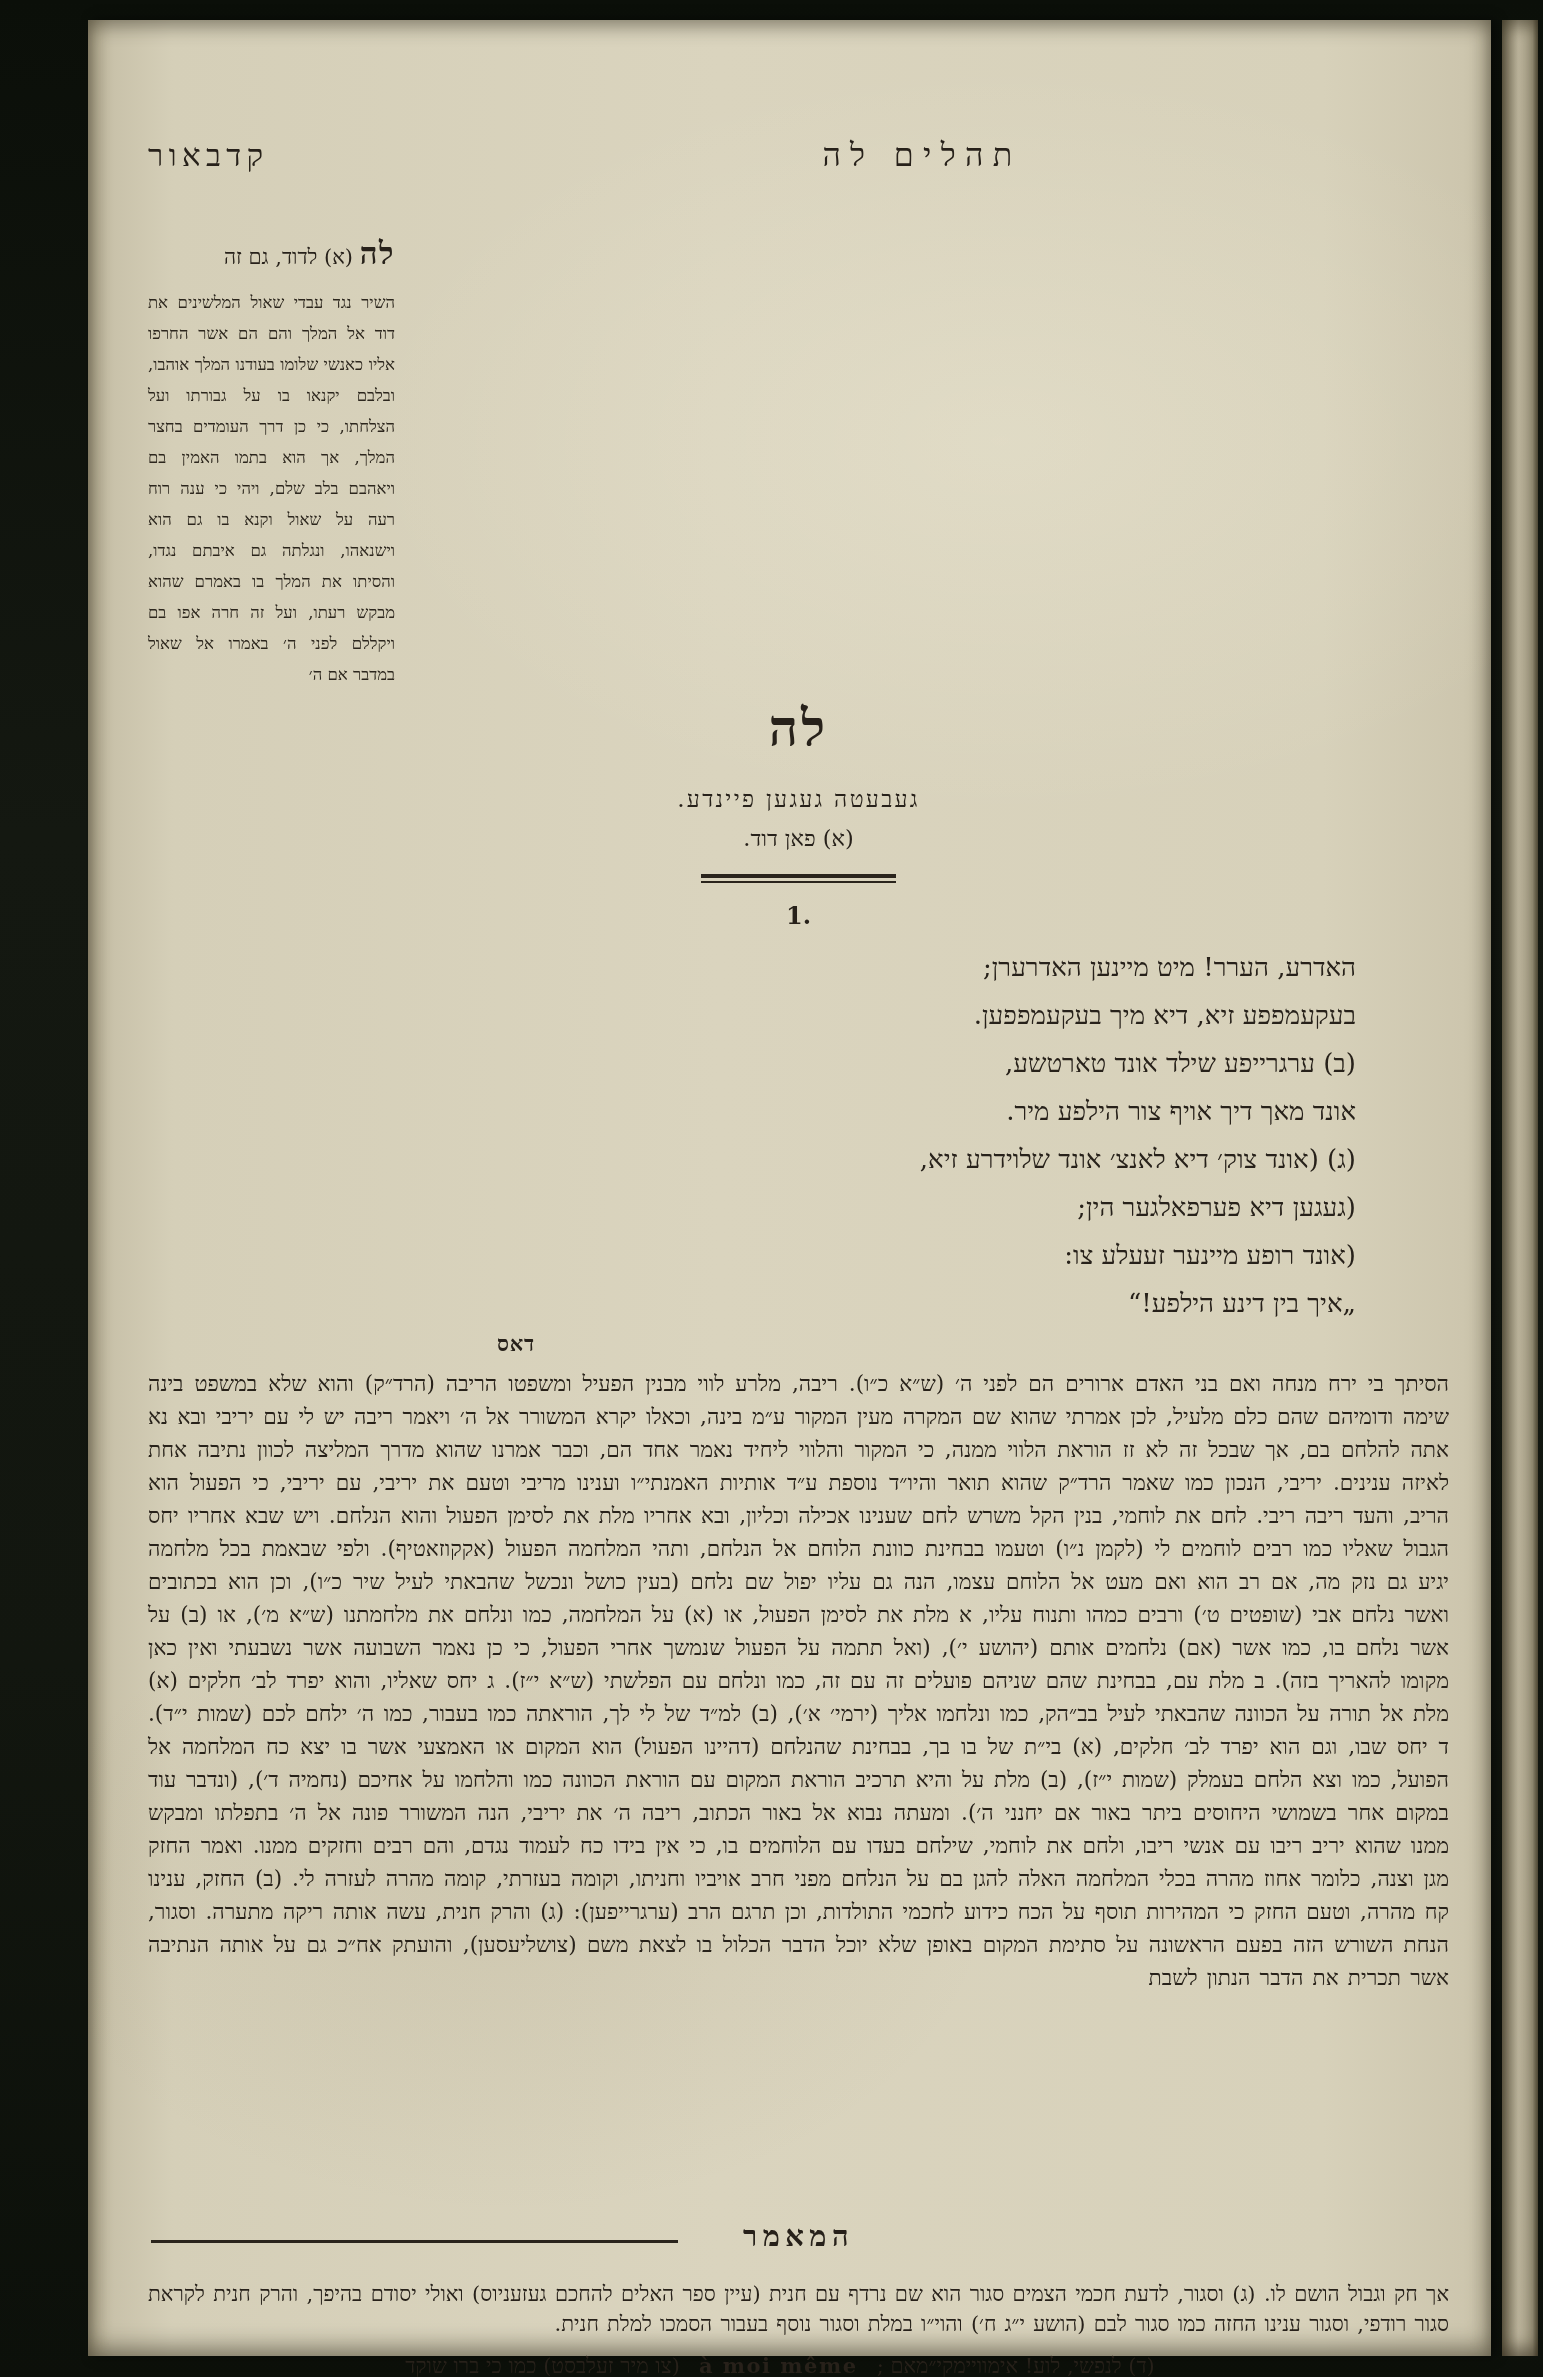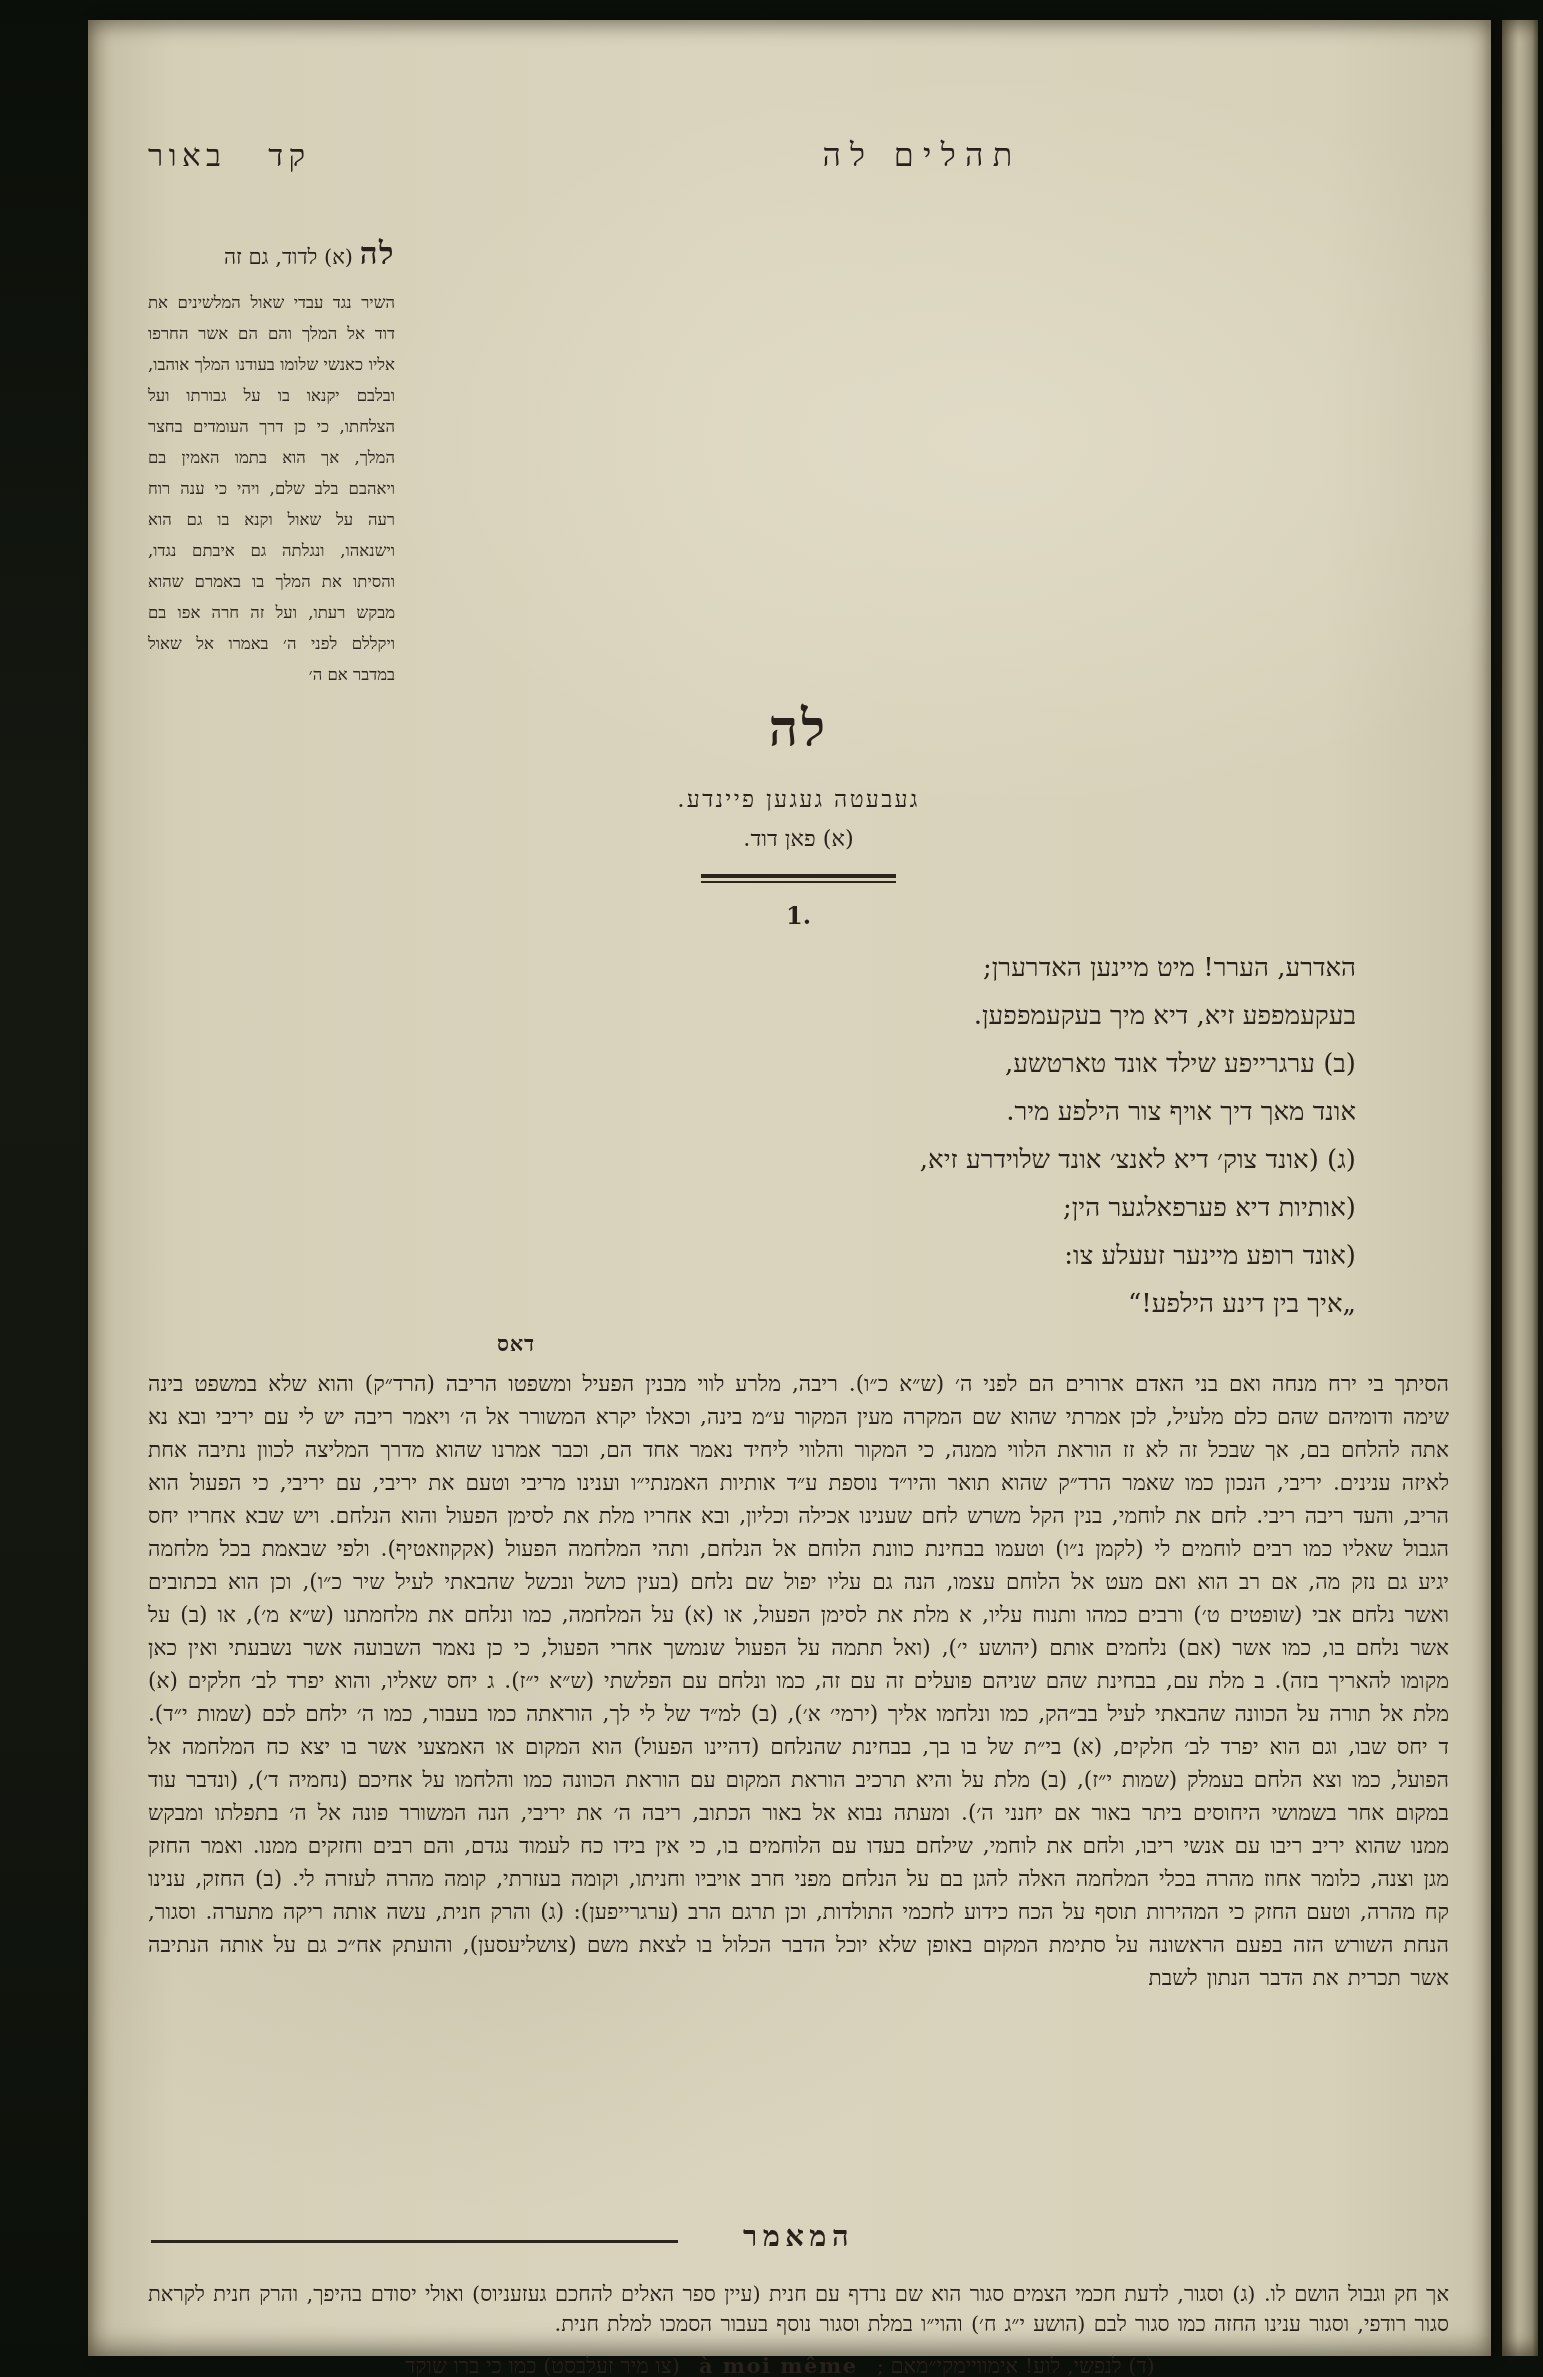--- a/index.html
+++ b/index.html
@@ -39,21 +39,21 @@
     position: absolute; right: 6.2px; top: 20px; width: 36px; height: 2336px;
     background: linear-gradient(90deg, #7e765f, #b9b199 45%, #a59d84 85%, #6d6650);
     box-shadow: inset 0 7.7px 14px rgba(30,25,10,.4), inset 0 -9.3px 15.4px rgba(30,25,10,.45);
   }
   .content {
     position: absolute; left: 60px; right: 42px; top: 116px; bottom: 31px;
     color: #27211a;
   }
   
   .head { display: flex; align-items: baseline; }
-  .head-left { width: 247px; display: flex; gap: 42px; font-size: 31px; letter-spacing: 5.4px; }
+  .head-left { width: 247px; display: flex; font-size: 31px; letter-spacing: 5.4px; }
   .head-right { flex: 1; text-align: center; font-size: 32px; letter-spacing: 9.3px; }
   
   .columns { display: flex; margin-top: 21.6px; flex-direction: column; }
   .col-left { width: 247px; }
   .col-right { flex: 1; text-align: center; }
   .chapter { font-size: 51px; font-weight: bold; letter-spacing: 3.1px; margin-top: 7.7px; }
   .subtitle { margin-top: 28px; font-size: 23px; letter-spacing: 2.3px; direction: rtl; }
   .attribution { margin-top: 12.4px; font-size: 22.4px; direction: rtl; }
   .divider { margin: 21.6px auto 0; width: 195px; }
   .divider-thick { height: 4.6px; background: #2a241c; }
@@ -127,21 +127,21 @@
         <div class="divider">
           <div class="divider-thick"></div>
           <div class="divider-thin"></div>
         </div>
         <div class="verse-number">1.</div>
         <div class="verses">האדרע, הערר! מיט מיינען האדרערן;
 בעקעמפפע זיא, דיא מיך בעקעמפפען.
 (ב) ערגרייפע שילד אונד טארטשע,
 אונד מאך דיך אויף צור הילפע מיר.
 (ג) (אונד צוק׳ דיא לאנצ׳ אונד שלוידרע זיא,
-(אותיות דיא פערפאלגער הין;
+(געגען דיא פערפאלגער הין;
 (אונד רופע מיינער זעעלע צו:
 „איך בין דינע הילפע!“</div>
       </div>
 
     </div>
 
     <div class="catchword-row">
       <span class="catchword">דאס</span>
     </div>
 

